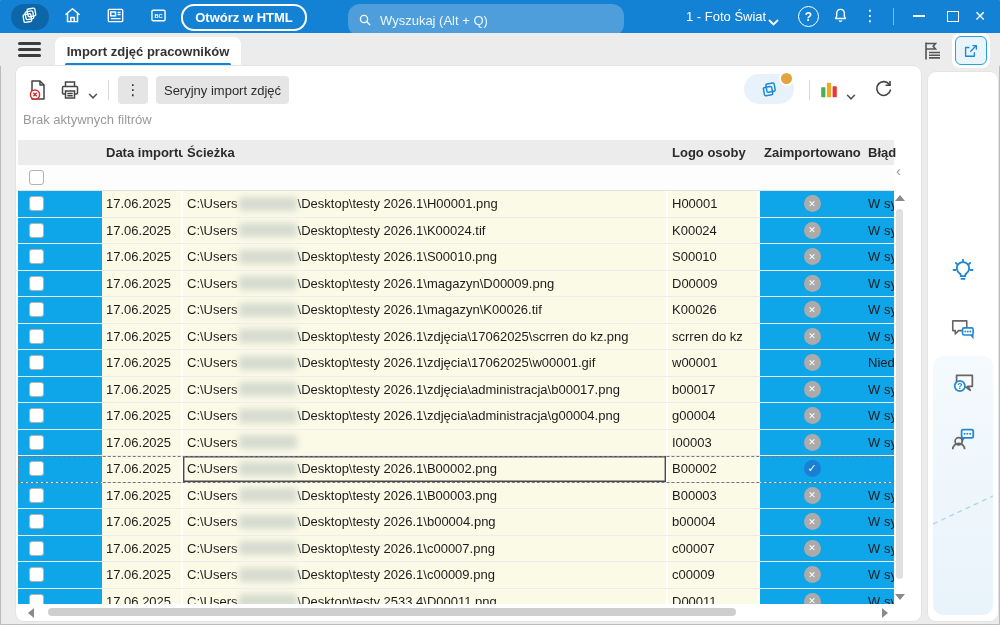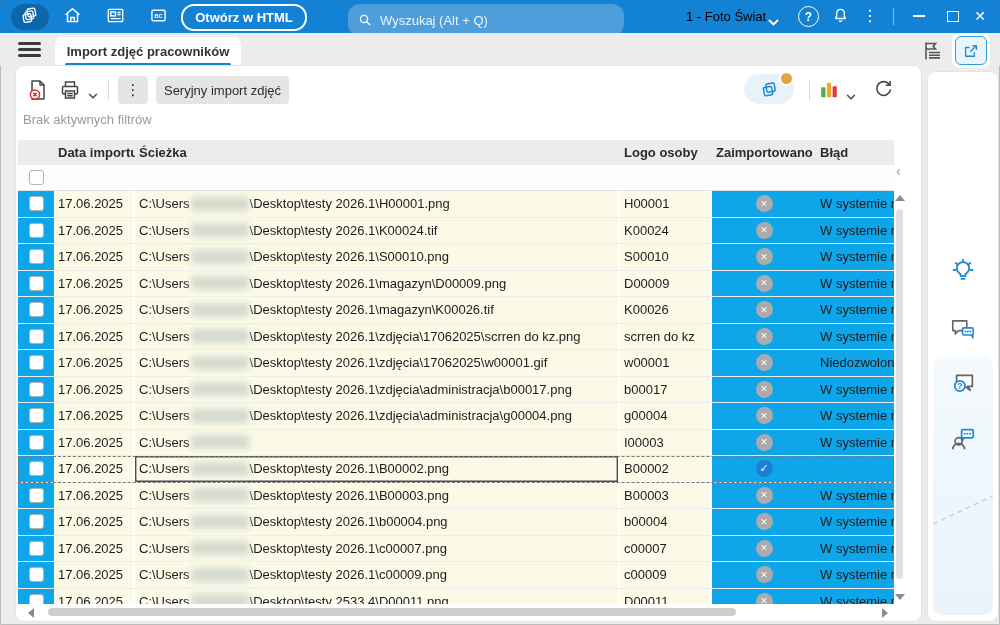--- a/index.html
+++ b/index.html
@@ -8,21 +8,21 @@
   
   .titlebar{position:absolute;left:0;top:0;width:1000px;height:33px;background:#1482d4;}
   .app-pill{position:absolute;left:11px;top:4px;width:38px;height:26px;border-radius:13px;background:#0d66a7;
             display:flex;align-items:center;justify-content:center;color:#fff;cursor:pointer;}
   .tb-ic{position:absolute;top:6px;width:22px;height:22px;color:#fff;display:flex;align-items:center;justify-content:center;cursor:pointer;}
   .open-html{position:absolute;left:181px;top:4px;width:122px;height:23px;border:2px solid #fff;border-radius:13px;
              color:#fff;font-size:13px;font-weight:bold;display:flex;align-items:center;justify-content:center;cursor:pointer;}
   .searchbox{position:absolute;left:348px;top:4px;width:276px;height:32px;border-radius:12px;background:#4d9edb;
              display:flex;align-items:center;color:#eef6fd;font-size:13px;cursor:text;}
   .searchbox svg{margin:0 7px 0 9px;}
-  .account{position:absolute;left:686px;top:0;height:33px;display:flex;align-items:center;color:#000000;font-size:13px;cursor:pointer;}
+  .account{position:absolute;left:686px;top:0;height:33px;display:flex;align-items:center;color:#ffffff;font-size:13px;cursor:pointer;}
   .acc-chev{position:absolute;left:768px;top:13px;color:#fff;cursor:pointer;}
   .help-circle{position:absolute;left:798px;top:6px;width:19px;height:19px;border:1.6px solid #fff;border-radius:50%;
                color:#fff;font-size:12px;font-weight:bold;display:flex;align-items:center;justify-content:center;cursor:pointer;}
   .kebab{position:absolute;left:862px;top:5px;width:16px;height:22px;color:#fff;font-size:16px;line-height:22px;text-align:center;cursor:pointer;}
   .tb-divider{position:absolute;left:893px;top:8px;width:1px;height:17px;background:rgba(255,255,255,.45);}
   .win-btn{position:absolute;top:5px;width:24px;height:22px;display:flex;align-items:center;justify-content:center;color:#fff;cursor:pointer;}
   .min-glyph{width:12px;height:2px;background:#fff;}
   .max-glyph{width:10px;height:9px;border:1.6px solid #fff;}
   .close-glyph{font-size:14px;}
   
@@ -52,21 +52,21 @@
   .grid-header,.filter-row,.trow{display:flex;box-sizing:border-box;}
   .grid-header{position:absolute;left:2px;top:74px;width:876px;height:25px;background:#ececec;}
   .grid-header .c{font-weight:bold;color:#2b2b2b;font-size:13px;}
   .filter-row{position:absolute;left:2px;top:99px;width:876px;height:26px;background:#fdfdfd;border-bottom:1px solid #e2e2e2;}
   .table-body{position:absolute;left:2px;top:125px;width:876px;height:413px;overflow:hidden;}
   .trow{height:26.5px;border-bottom:1px solid #ededed;background:#0ea5e9;position:relative;}
   .trow.sel{outline:1px dashed #777;outline-offset:-1px;z-index:2;}
   .c{height:100%;display:flex;align-items:center;overflow:hidden;white-space:nowrap;flex:none;box-sizing:border-box;
      font-size:13px;color:#1c1c1c;padding-left:4px;}
   .col-cb{width:36px;justify-content:center;padding-left:0;}
-  .col-date{width:81px;}
+  .col-date{width:81px;margin-left:48px;}
   .col-path{width:485px;}
   .col-logo{width:92px;}
   .col-imp{width:104px;justify-content:center;padding-left:0;}
   .col-err{width:78px;}
   .yellow{background:#fbfae7;border-right:2px solid #fff;}
   .cellfocus{box-shadow:inset 0 0 0 1.4px #4a4a4a;}
   .checkbox{width:13px;height:13px;border:1.5px solid #b3b3b3;border-radius:3px;background:#fff;cursor:pointer;}
   .blur{display:inline-block;width:58px;height:14px;margin:0 1px;background:#d6dbd0;border-radius:2px;filter:blur(3px);}
   .xicon,.vicon{width:17px;height:17px;border-radius:50%;color:#fff;font-size:9px;font-weight:bold;
                 display:flex;align-items:center;justify-content:center;}

